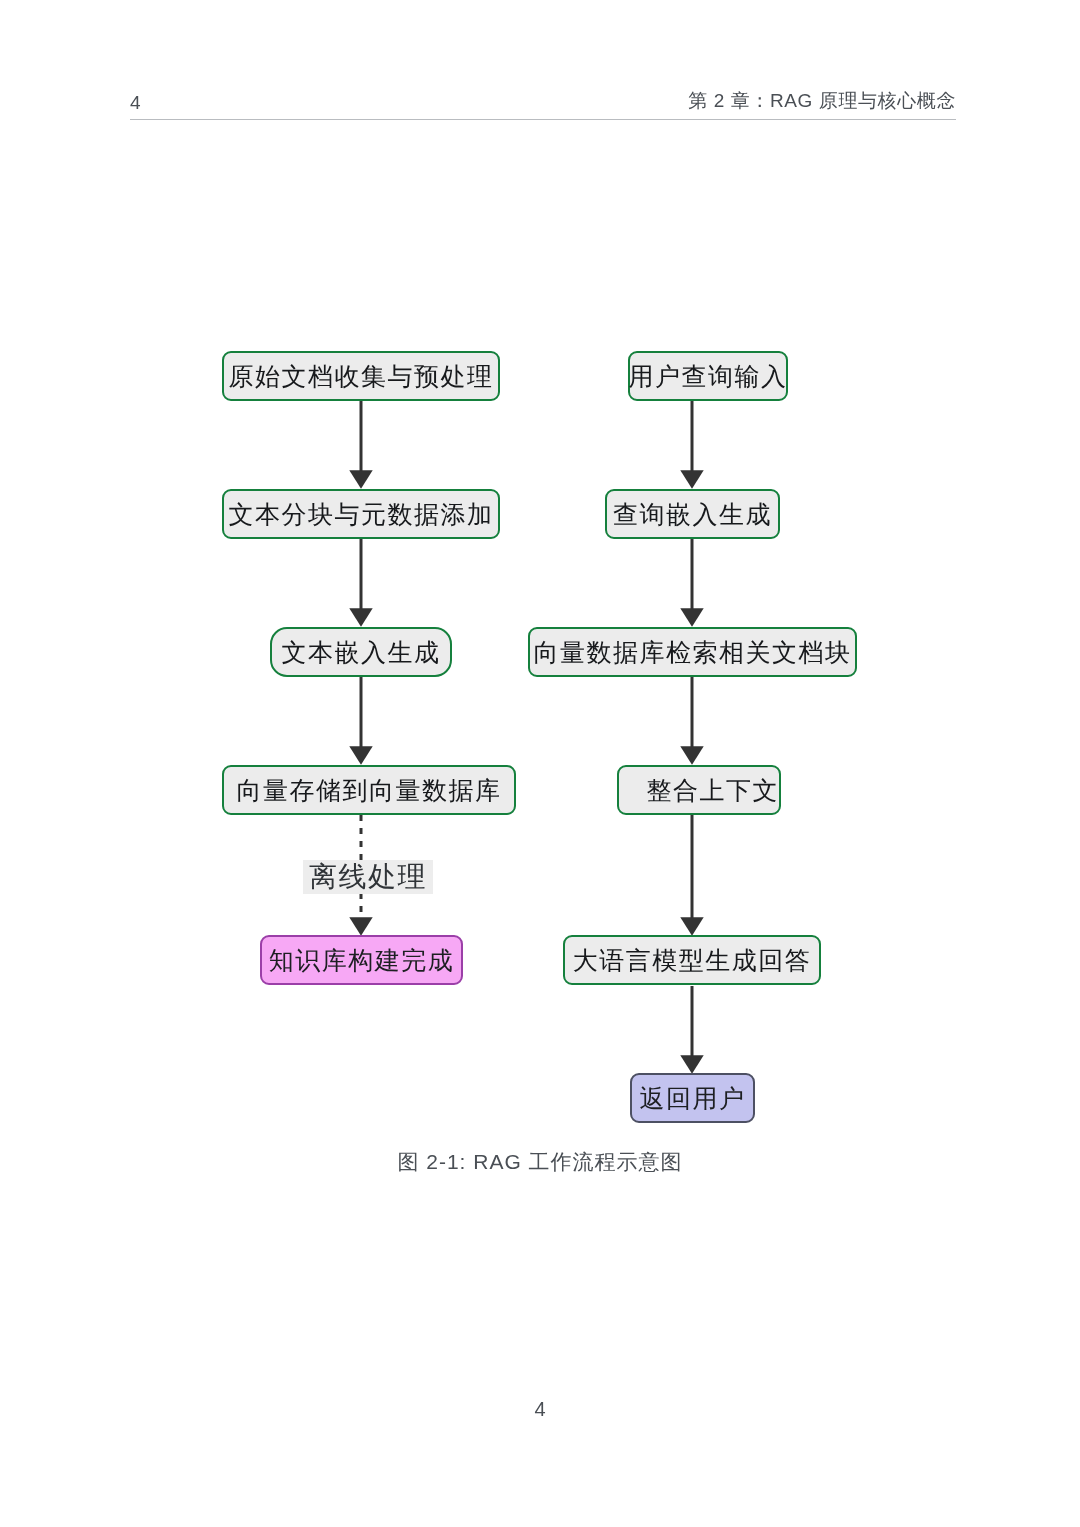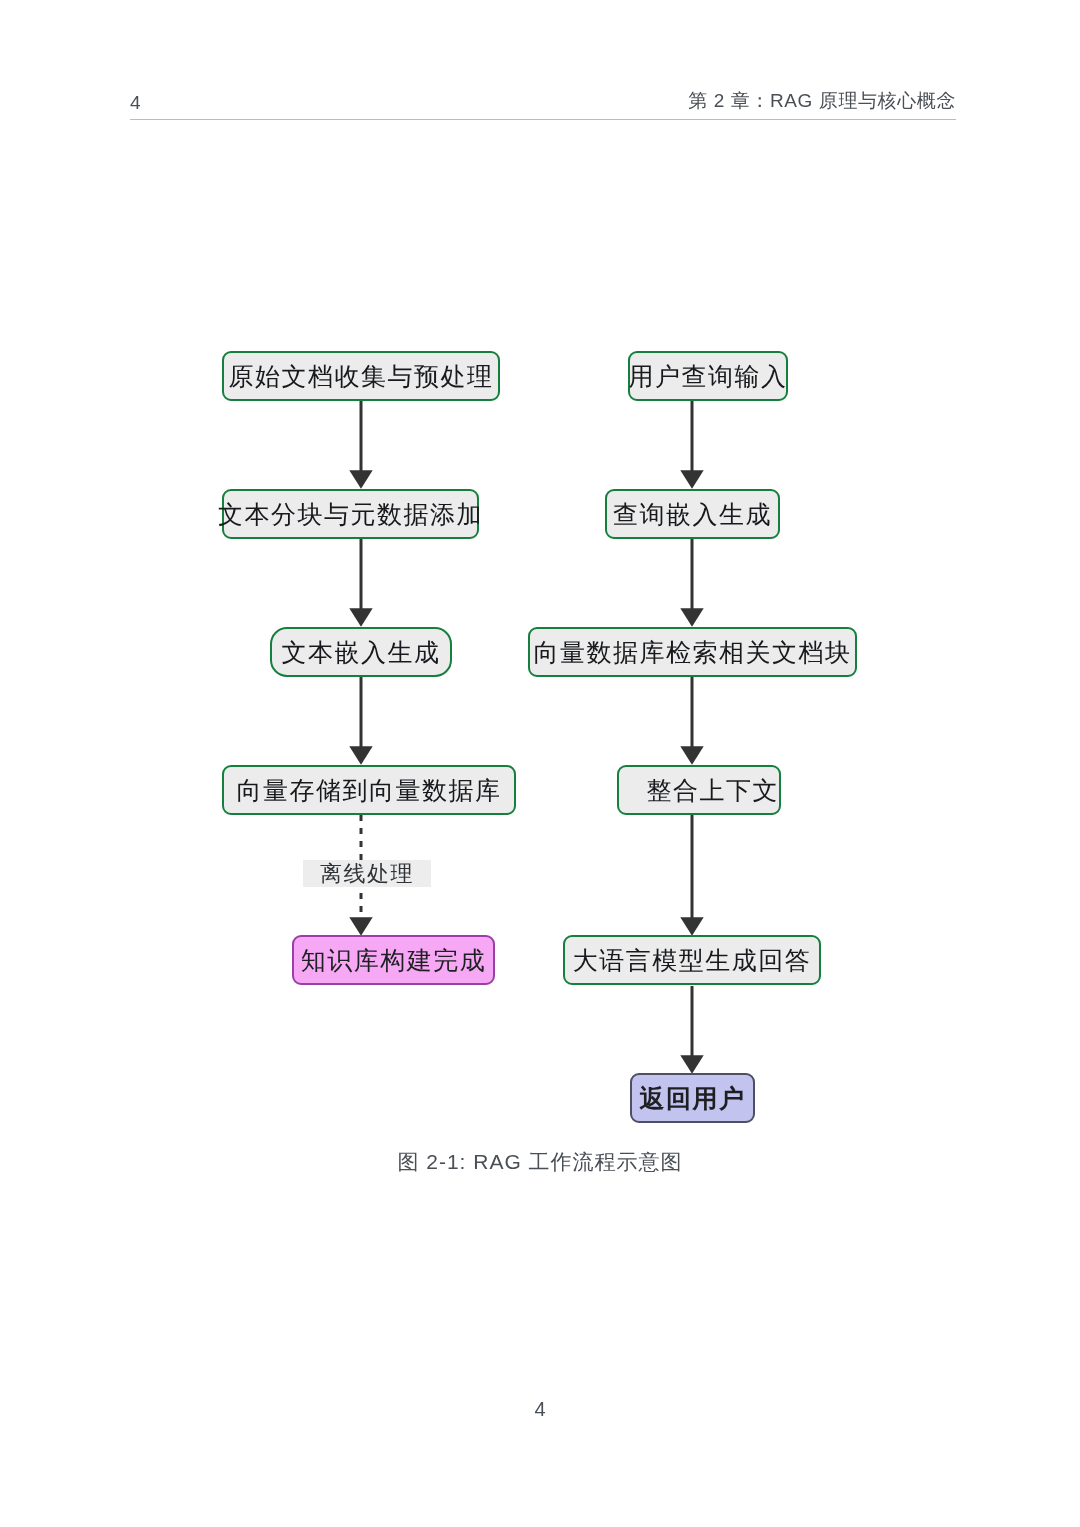--- a/index.html
+++ b/index.html
@@ -71,36 +71,35 @@
     font-size: 25px;
     letter-spacing: 1.5px;
     color: #17191c;
     white-space: nowrap;
     line-height: 1;
   }
   .node.terminal-pink {
     background: #f7a8f5;
     border-color: #9b3fa8;
     color: #1d1f22;
-    margin-left: 32px;
   }
   .node.terminal-blue {
     background: #c3c3ef;
     border-color: #4d5063;
     color: #1d1f22;
   }
 
   
   .edge-label {
     position: absolute;
-    font-size: 22px;
+    font-size: 28px;
     letter-spacing: 1.5px;
     color: #303438;
     background: #ededed;
-    padding: 1px 17px;
+    padding: 1px 6px;
     white-space: nowrap;
     line-height: 1.15;
   }
 
   
   #figure-caption {
     position: absolute;
     left: 0;
     top: 1148px;
     width: 1080px;
@@ -147,21 +146,21 @@
     <line x1="692" y1="539" x2="692" y2="619" stroke="#333333" stroke-width="3" marker-end="url(#arrowhead)"></line>
     <line x1="692" y1="677" x2="692" y2="757" stroke="#333333" stroke-width="3" marker-end="url(#arrowhead)"></line>
     <line x1="692" y1="815" x2="692" y2="928" stroke="#333333" stroke-width="3" marker-end="url(#arrowhead)"></line>
     <line x1="692" y1="986" x2="692" y2="1066" stroke="#333333" stroke-width="3" marker-end="url(#arrowhead)"></line>
   </svg>
 
   <div class="node" style="left:222px; top:351px; width:278px;">
     <span>原始文档收集与预处理</span>
   </div>
 
-  <div class="node" style="left:222px; top:489px; width:257px;">
+  <div class="node" style="left:222px; top:489px; width:278px;">
     <span>文本分块与元数据添加</span>
   </div>
 
   <div class="node" style="left:270px; top:627px; width:182px;border-radius:17px;">
     <span>文本嵌入生成</span>
   </div>
 
   <div class="node" style="left:222px; top:765px; width:294px;">
     <span>向量存储到向量数据库</span>
   </div>
@@ -185,20 +184,20 @@
   </div>
 
   <div class="node" style="left:617px; top:765px; width:164px;justify-content:flex-end;">
     <span>整合上下文</span>
   </div>
 
   <div class="node" style="left:563px; top:935px; width:258px;">
     <span>大语言模型生成回答</span>
   </div>
 
-  <div class="node terminal-blue" style="left:630px; top:1073px; width:125px;font-weight:bold;">
+  <div class="node terminal-blue" style="left:630px; top:1073px; width:125px;">
     <span>返回用户</span>
   </div>
 
   <div id="figure-caption">图 2-1: RAG 工作流程示意图</div>
 </div>
 
 <div id="page-footer">4</div>
 
 </body></html>

